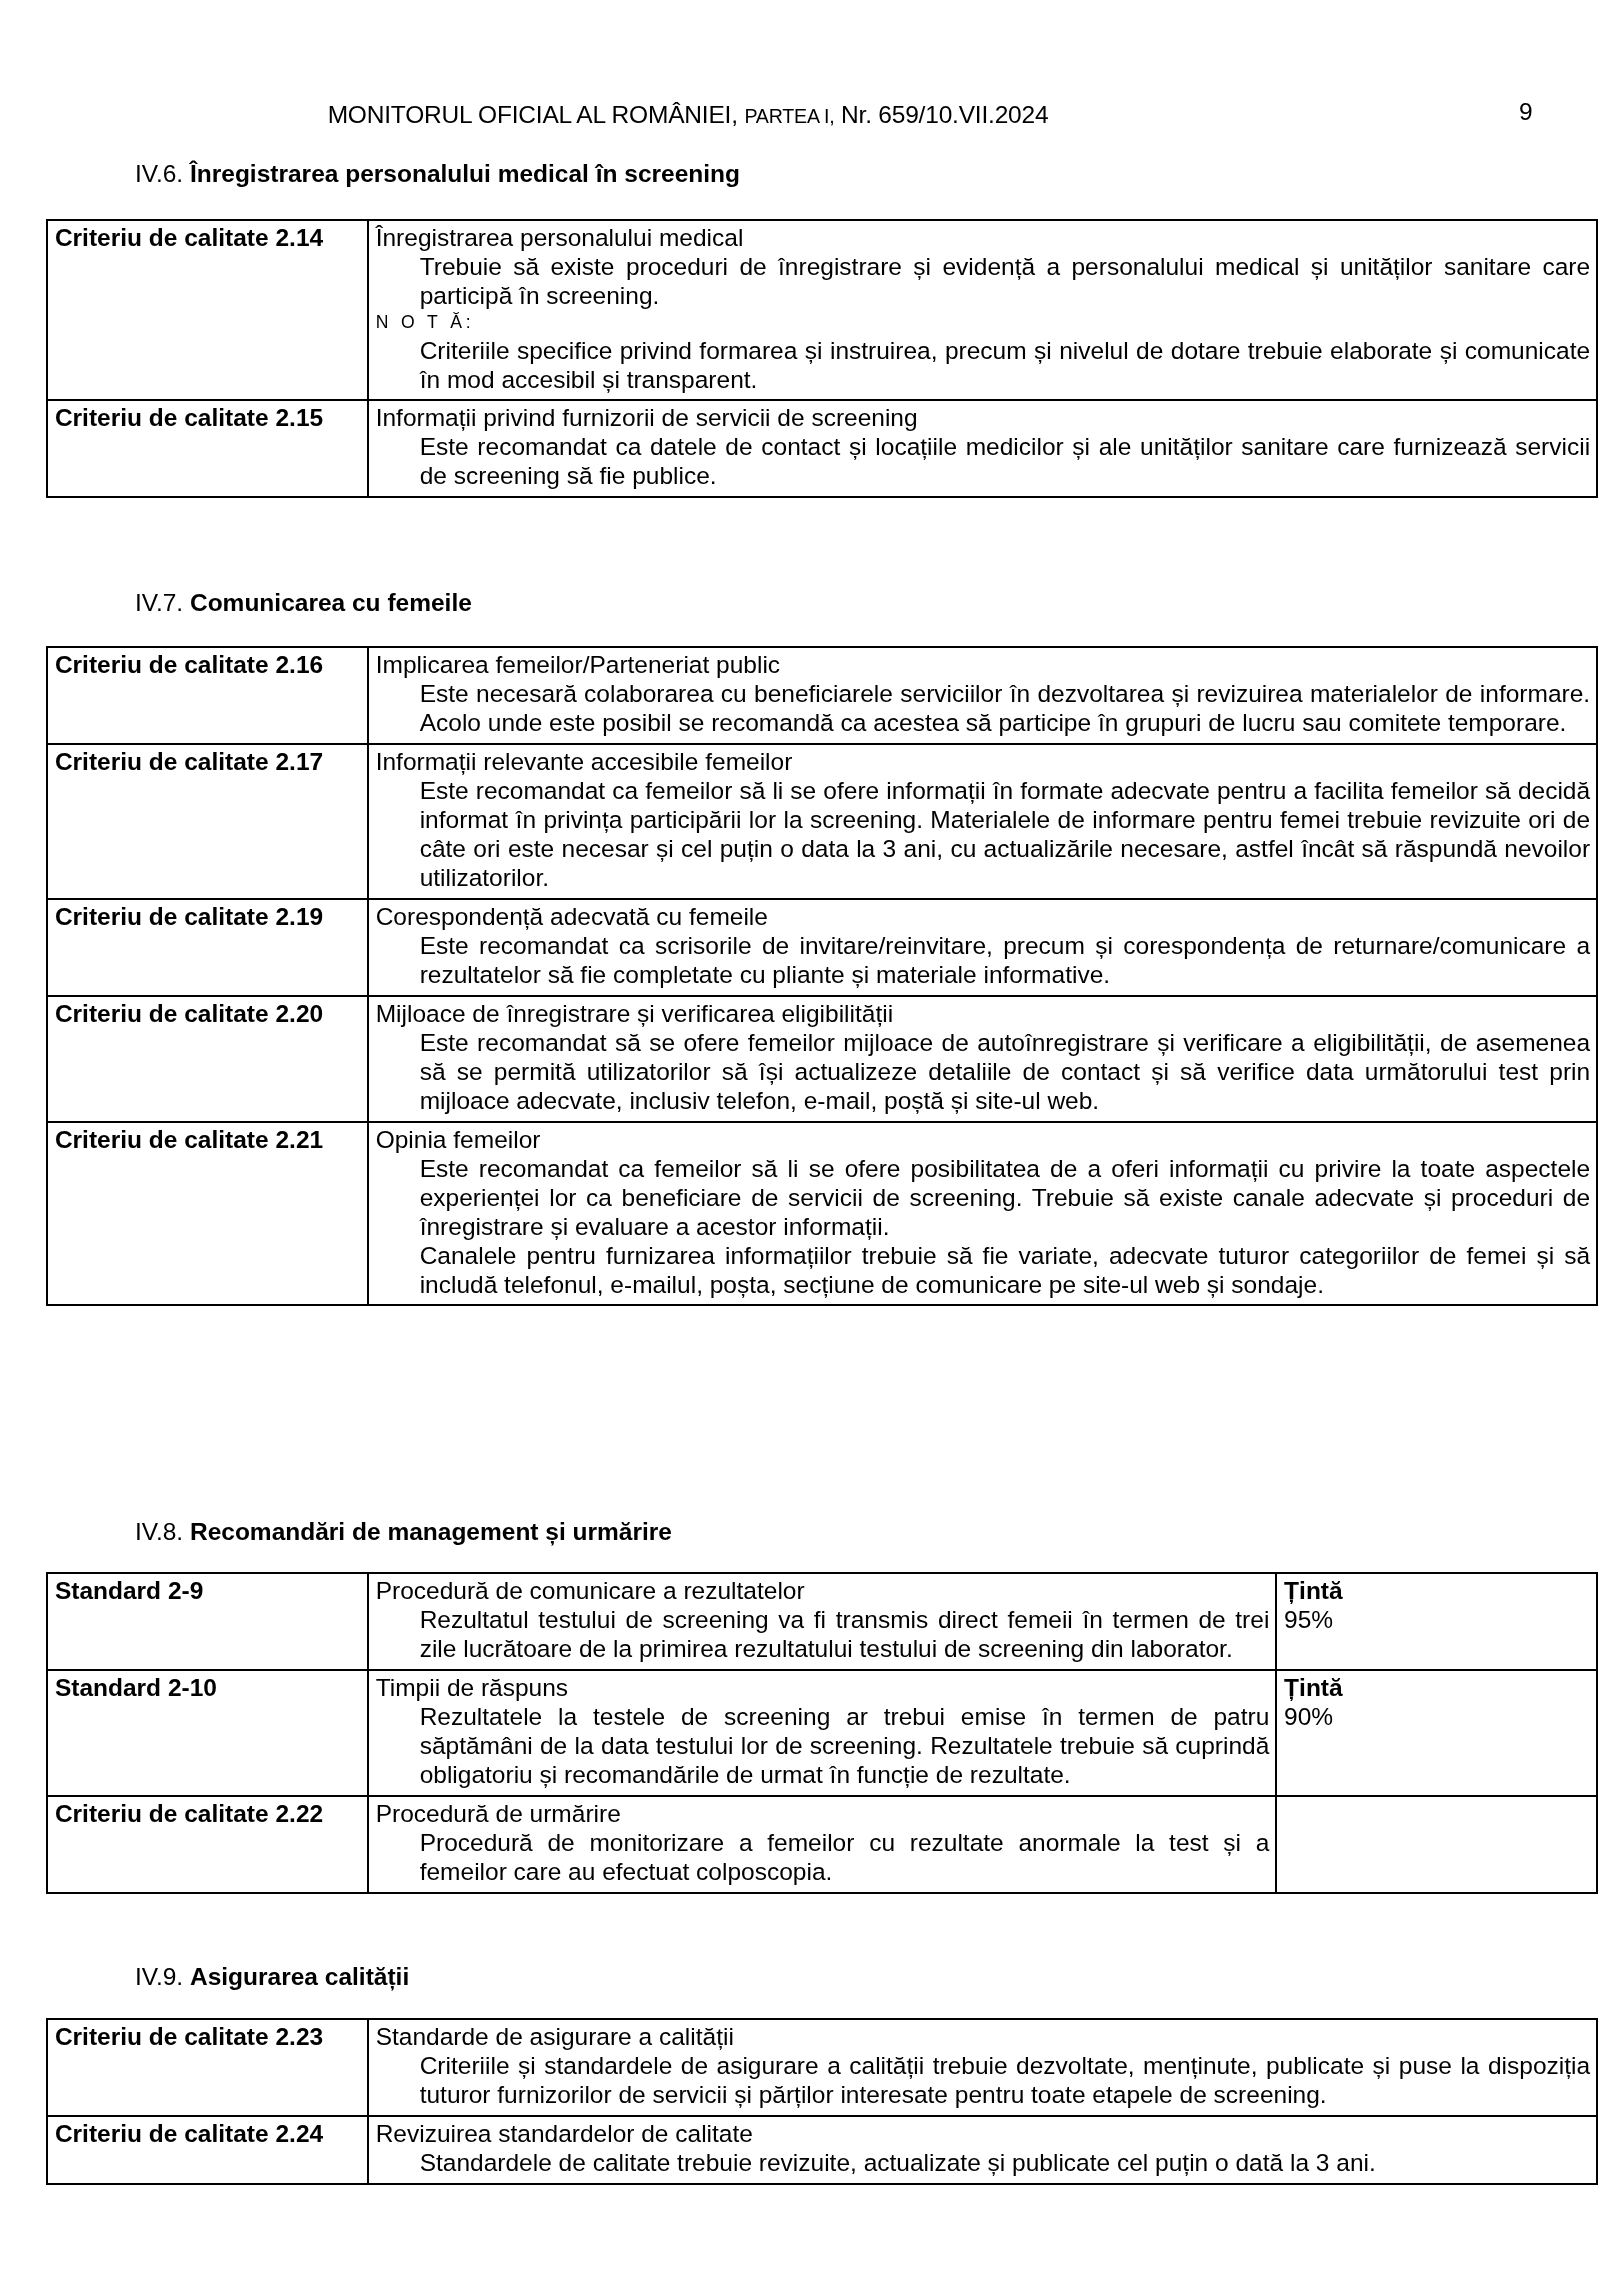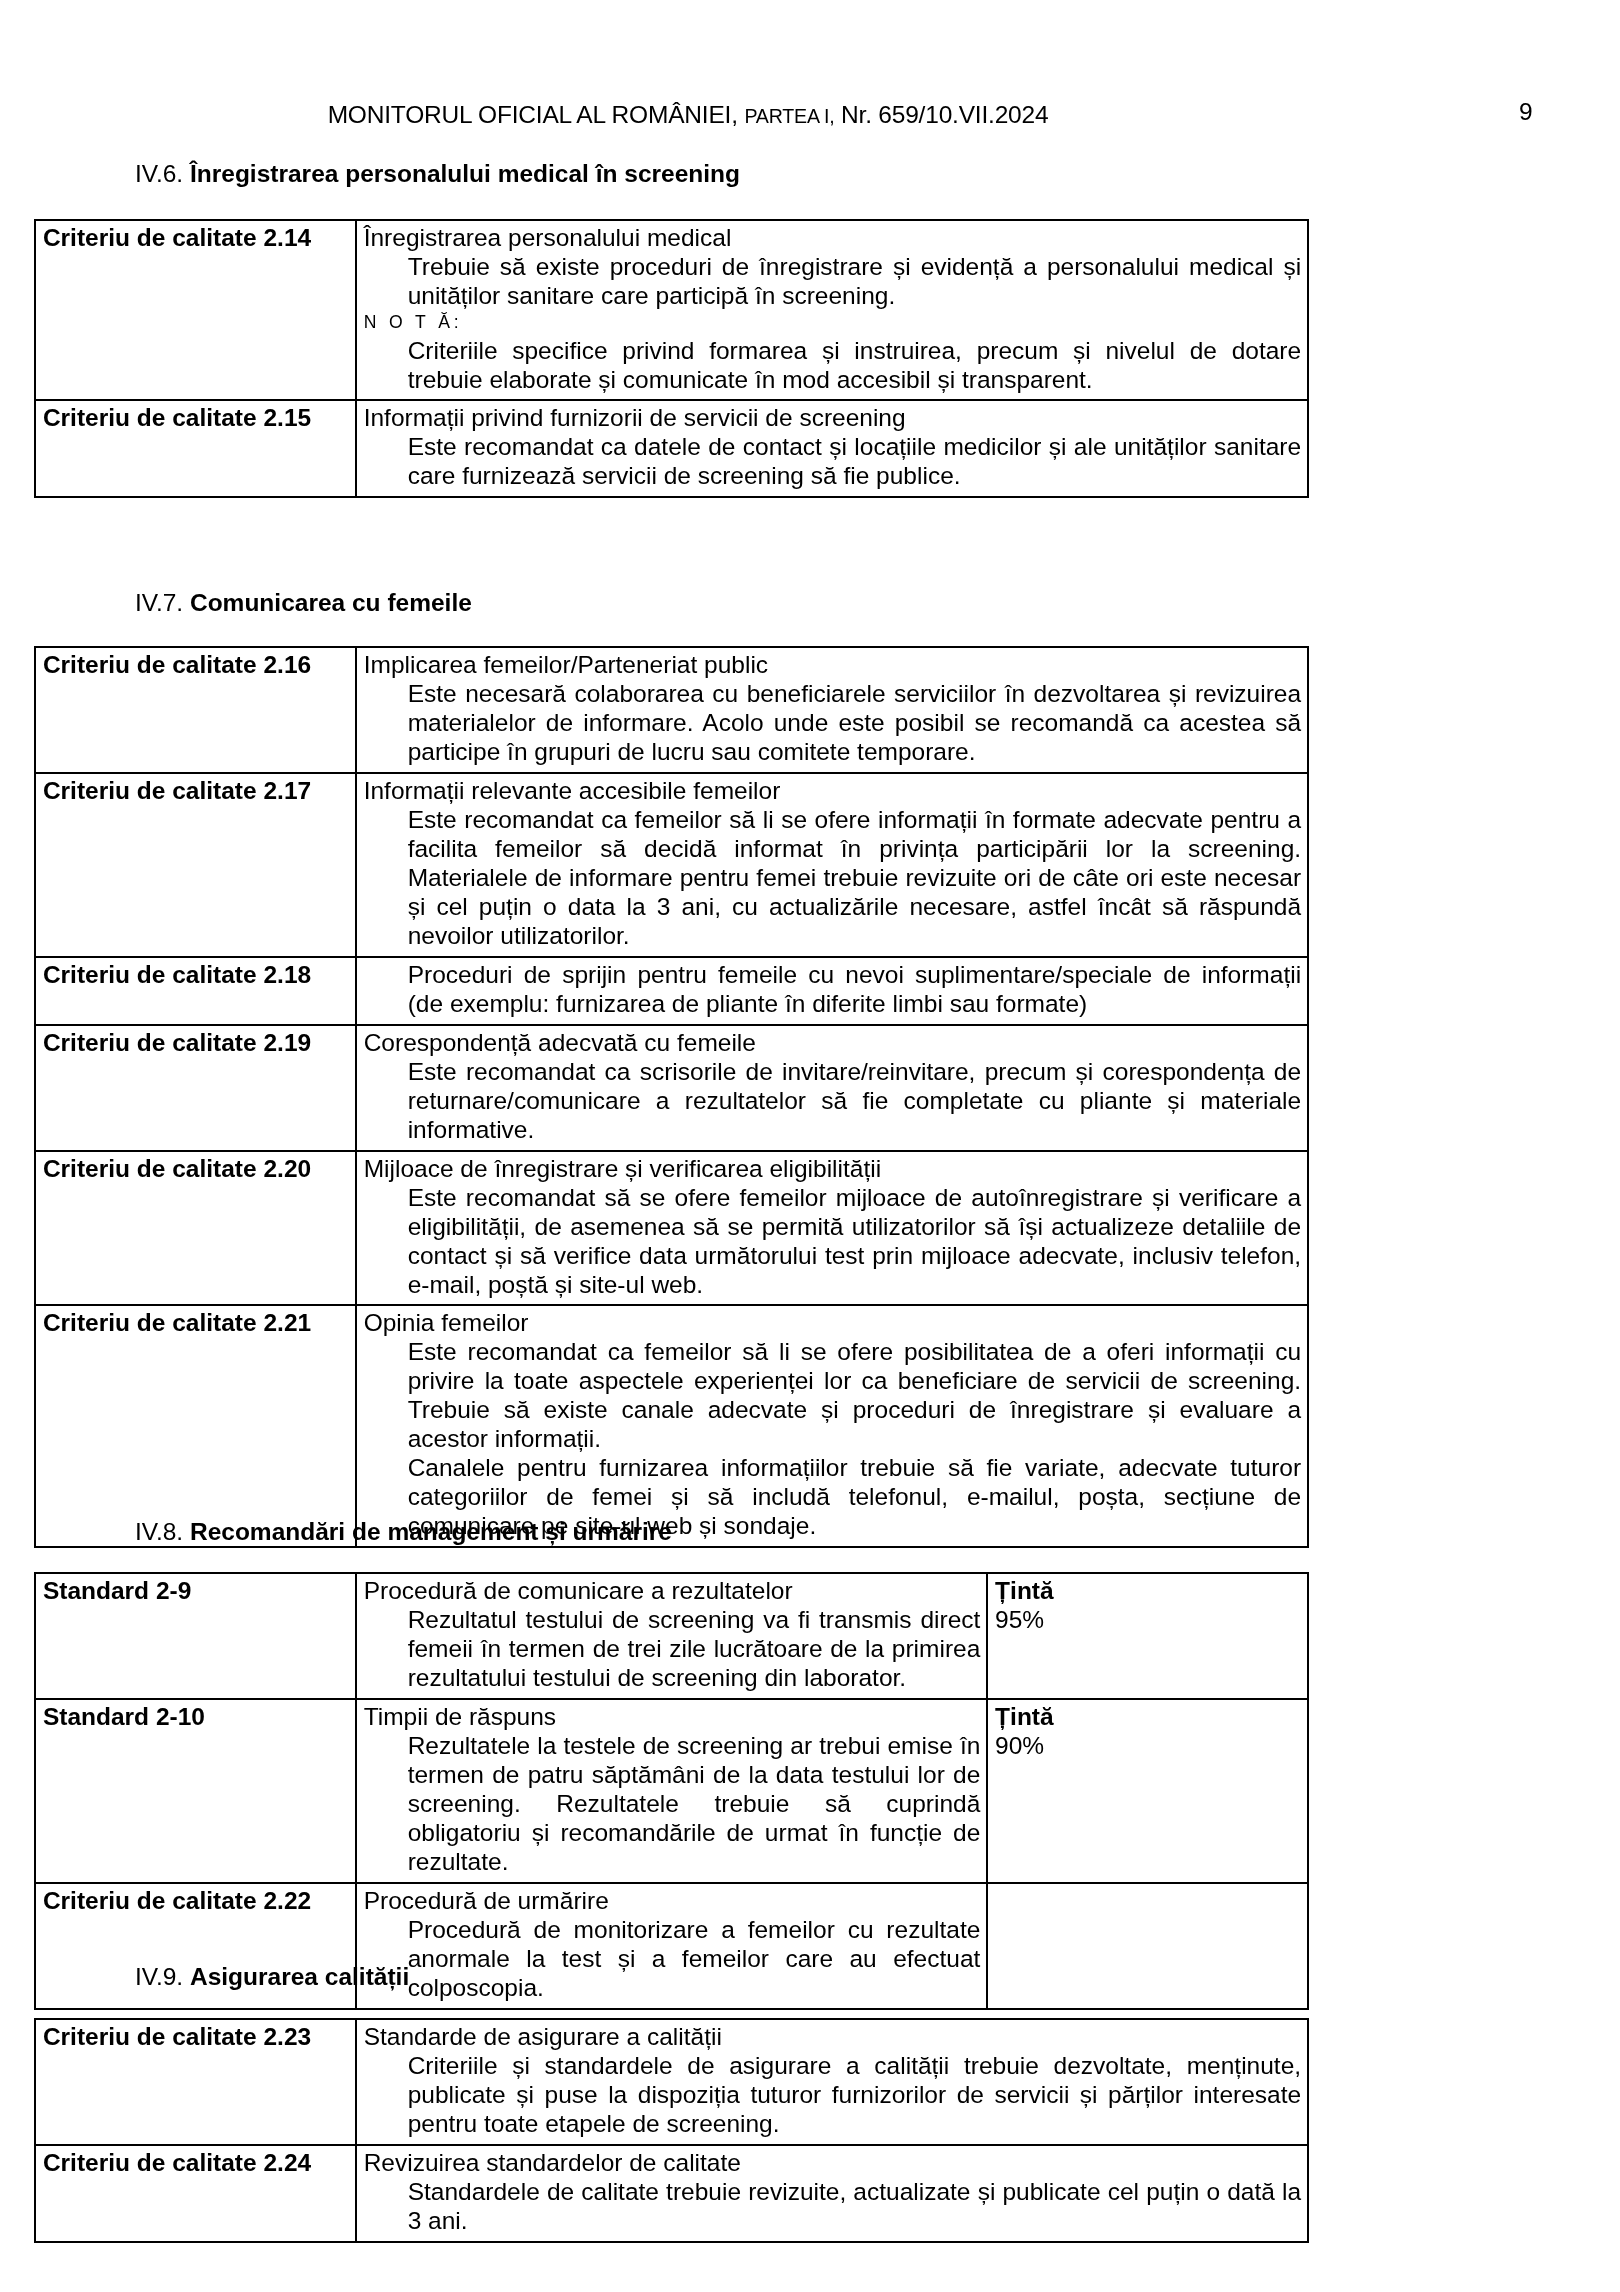--- a/index.html
+++ b/index.html
@@ -11,21 +11,21 @@
     position: absolute; top: 101px; left: 0; width: 1376px;
     text-align: center; font-size: 24.5px; letter-spacing: -0.2px;
   }
   .header .small { font-size: 19.6px; }
   .page-num { position: absolute; top: 98px; left: 1519px; font-size: 24.5px; }
   .section-title {
     position: absolute; left: 135px; font-size: 24.5px;
   }
   .section-title b { font-weight: bold; }
   table.crit {
-    position: absolute; left: 34px; width: 1275px;
+    position: absolute; left: 46px; width: 1552px;
     border-collapse: collapse; table-layout: fixed;
     font-size: 24.5px; line-height: 29px;
   }
   table.crit td {
     border: 2.9px solid #000; vertical-align: top;
     padding: 2px 5.9px 5.9px 6.9px;
   }
   table.crit td.label { width: 306px; font-weight: bold; }
   table.crit td.target { width: 306px; }
   .title { font-weight: normal; display: block; }
@@ -79,26 +79,20 @@
     <td>
       <span class="title">Implicarea femeilor/Parteneriat public</span>
       <span class="body">Este necesară colaborarea cu beneficiarele serviciilor în dezvoltarea și revizuirea materialelor de informare. Acolo unde este posibil se recomandă ca acestea să participe în grupuri de lucru sau comitete temporare.</span>
     </td>
   </tr>
   <tr>
     <td class="label">Criteriu de calitate 2.17</td>
     <td>
       <span class="title">Informații relevante accesibile femeilor</span>
       <span class="body">Este recomandat ca femeilor să li se ofere informații în formate adecvate pentru a facilita femeilor să decidă informat în privința participării lor la screening. Materialele de informare pentru femei trebuie revizuite ori de câte ori este necesar și cel puțin o data la 3 ani, cu actualizările necesare, astfel încât să răspundă nevoilor utilizatorilor.</span>
-    </td>
-  </tr>
-  <tr>
-    <td class="label">Criteriu de calitate 2.18</td>
-    <td>
-      <span class="body">Proceduri de sprijin pentru femeile cu nevoi suplimentare/speciale de informații (de exemplu: furnizarea de pliante în diferite limbi sau formate)</span>
     </td>
   </tr>
   <tr>
     <td class="label">Criteriu de calitate 2.19</td>
     <td>
       <span class="title">Corespondență adecvată cu femeile</span>
       <span class="body">Este recomandat ca scrisorile de invitare/reinvitare, precum și corespondența de returnare/comunicare a rezultatelor să fie completate cu pliante și materiale informative.</span>
     </td>
   </tr>
   <tr>

